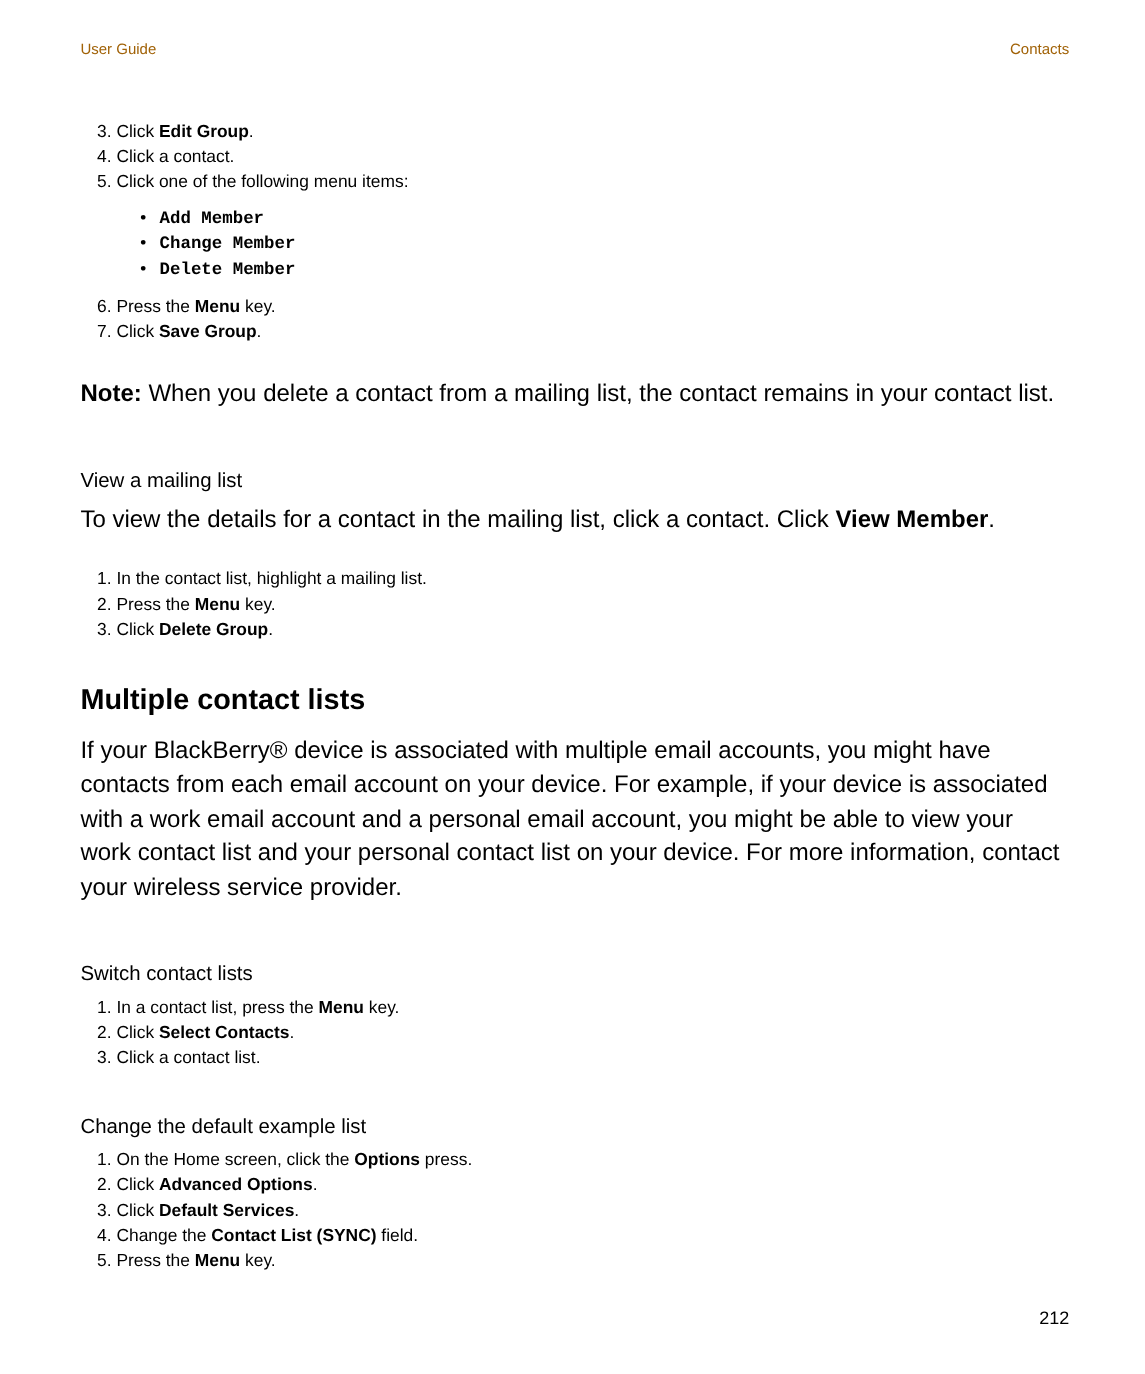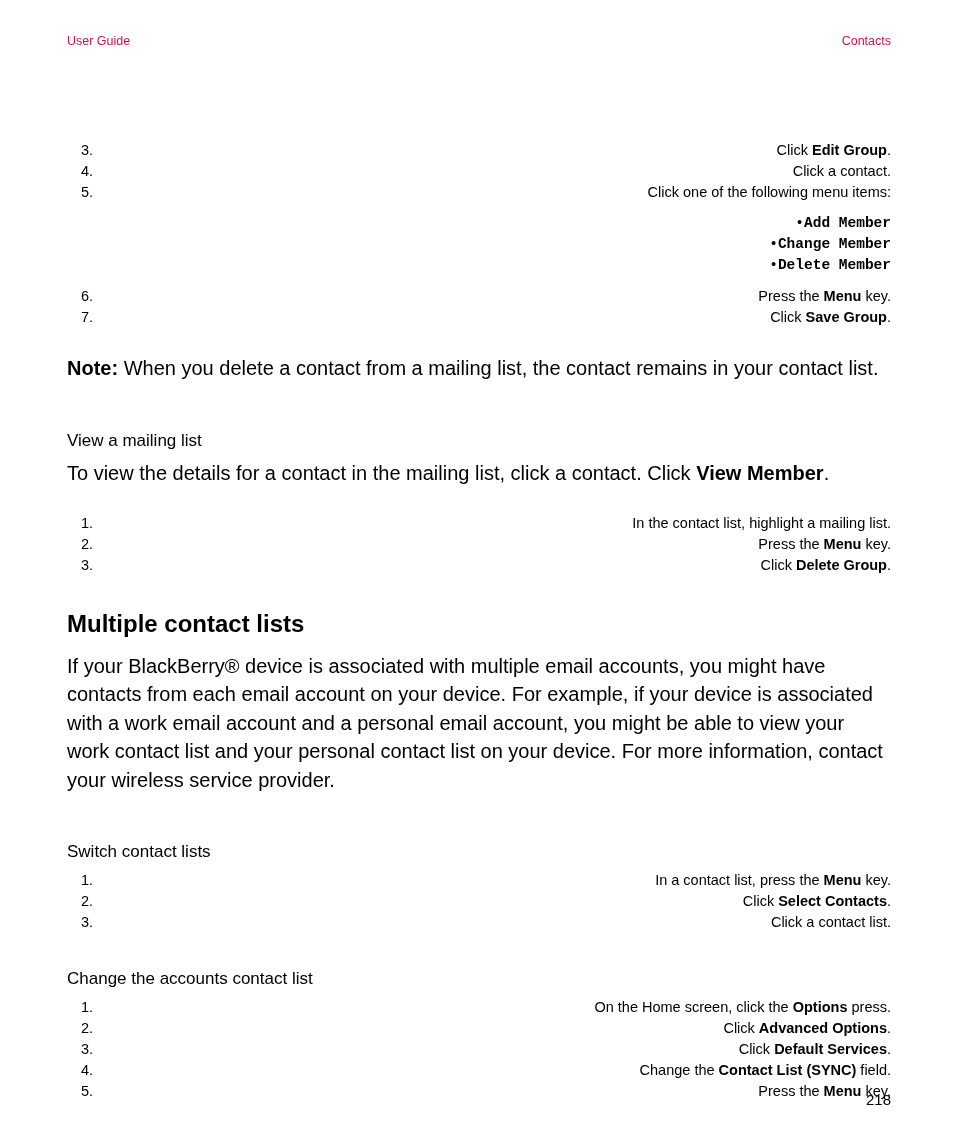--- a/index.html
+++ b/index.html
@@ -14,22 +14,22 @@
     box-sizing: border-box;
     position: relative;
     width: 954px;
     min-height: 1145px;
     padding: 34px 63px 40px 67px;
   }
   .header {
     display: flex;
     justify-content: space-between;
     font-size: 12.5px;
-    color: #be185d;
-    margin-bottom: 92px;
+    color: #a16207;
+    margin-bottom: 52px;
   }
   .section-h2 {
     font-size: 24px;
     font-weight: 700;
     margin: 34px 0 14px 0;
     letter-spacing: 0px;
   }
   .section-h3 {
     font-size: 17px;
     font-weight: 400;
@@ -42,21 +42,20 @@
   }
   ol.num {
     list-style: decimal;
     padding-left: 30px;
     margin: 4px 0;
     font-size: 14.5px;
     line-height: 1.45;
   }
   ol.num > li {
     padding-left: 0px;
-    text-align: right;
   }
   ul.bul {
     list-style: none;
     padding-left: 36px;
     margin: 10px 0;
     font-size: 14.5px;
     line-height: 1.45;
     font-family: Liberation Mono, monospace;
   }
   ul.bul > li::before {
@@ -126,23 +125,23 @@
 
   <div class="gap-m"></div>
   <div class="section-h3">Switch contact lists</div>
   <ol class="num">
     <li><span>In a contact list, press the </span><span class="bold">Menu</span><span> key.</span></li>
     <li><span>Click </span><span class="bold">Select Contacts</span><span>.</span></li>
     <li><span>Click a contact list.</span></li>
   </ol>
 
   <div class="gap-s"></div>
-  <div class="section-h3">Change the accounts contact list</div>
+  <div class="section-h3">Change the default example list</div>
   <ol class="num">
     <li><span>On the Home screen, click the </span><span class="bold">Options</span><span> press.</span></li>
     <li><span>Click </span><span class="bold">Advanced Options</span><span>.</span></li>
     <li><span>Click </span><span class="bold">Default Services</span><span>.</span></li>
     <li><span>Change the </span><span class="bold">Contact List (SYNC)</span><span> field.</span></li>
     <li><span>Press the </span><span class="bold">Menu</span><span> key.</span></li>
   </ol>
 
-  <div class="page-num">218</div>
+  <div class="page-num">212</div>
 </div>
 
 </body></html>

